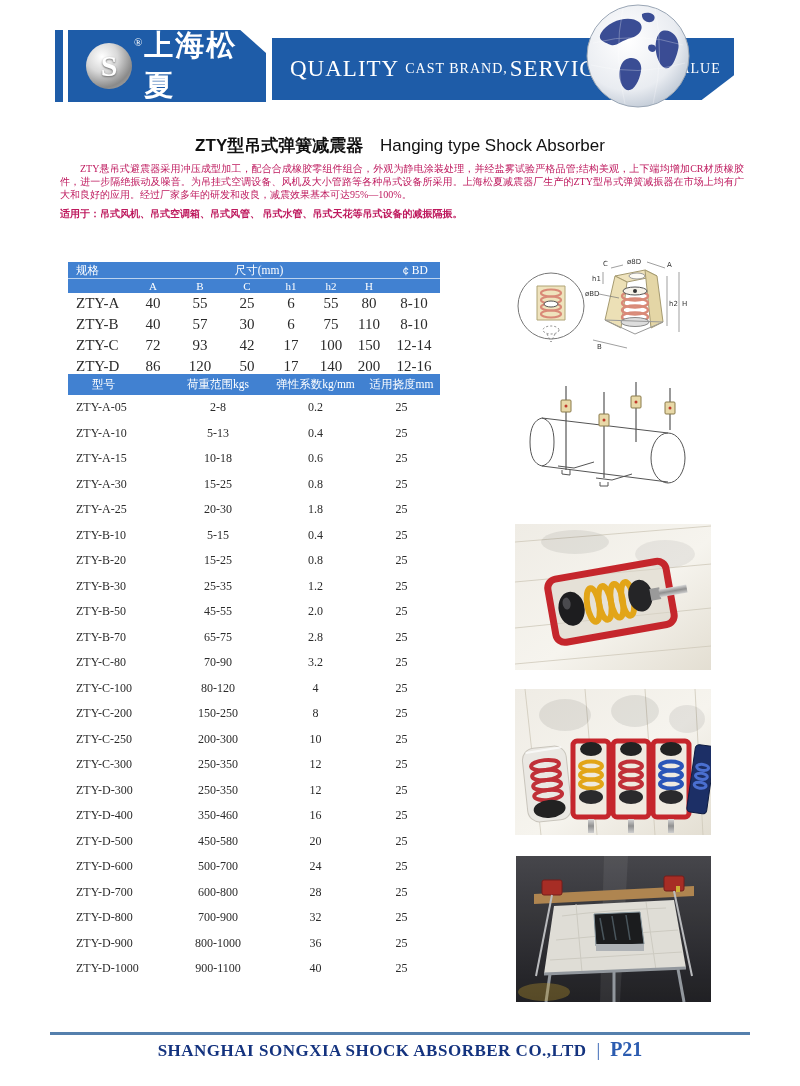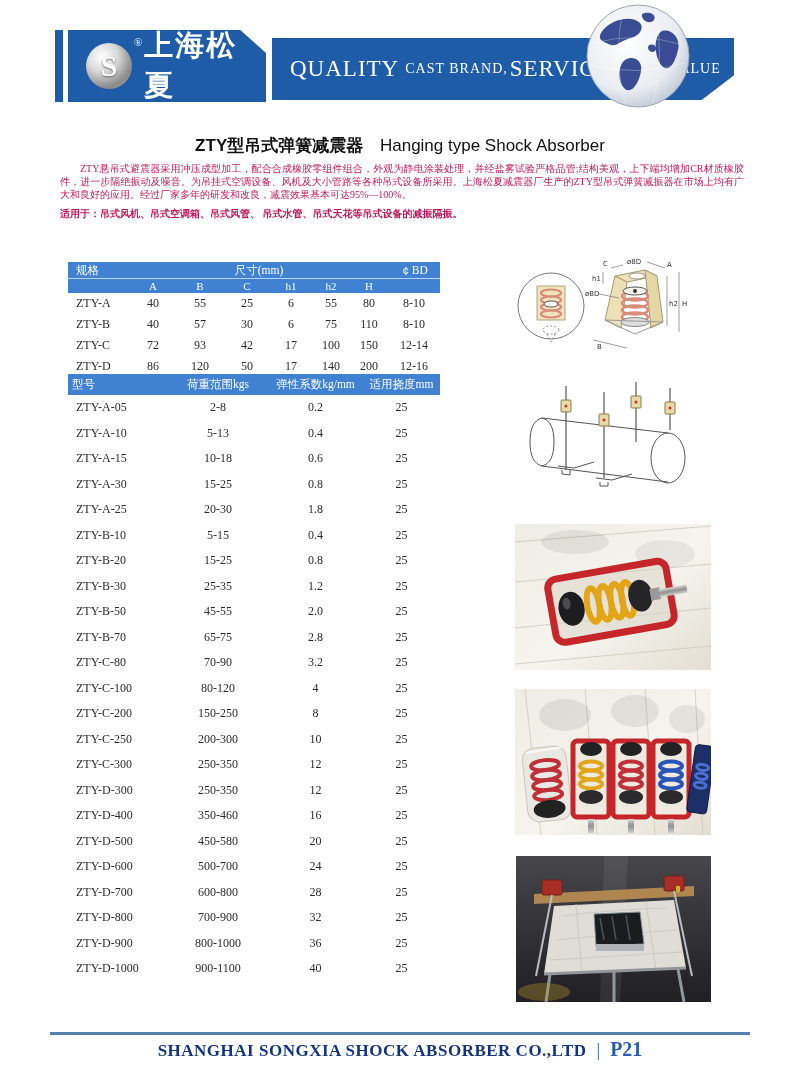--- a/index.html
+++ b/index.html
@@ -37,24 +37,24 @@
   .intro .p1{text-indent:2em;}
   .intro .p2{margin-top:6px;font-weight:bold;}
 
   
   table{border-collapse:collapse;table-layout:fixed;}
   .dim-table{position:absolute;left:68px;top:262px;width:372px;}
   .dim-table th{background:#4181d1;color:#fff;font-weight:normal;font-size:11.5px;padding:0;}
   .dim-table tr.h1row th{height:16px;border-bottom:1px solid rgba(255,255,255,.65);}
   .dim-table tr.h2row th{height:14px;font-size:11px;}
   .dim-table th.left,.dim-table td.left{text-align:left;padding-left:8px;}
-  .dim-table td{font-size:12px;color:#2b2b2b;text-align:center;height:19px;}
+  .dim-table td{font-size:15px;color:#2b2b2b;text-align:center;height:19px;}
   .load-table{position:absolute;left:68px;top:374px;width:372px;}
   .load-table th{background:#4181d1;color:#fff;font-weight:normal;font-size:11.5px;height:21px;padding:0;}
-  .load-table th.left{text-align:left;padding-left:4px;}
+  .load-table th.left{text-align:left;padding-left:24px;}
   .load-table td{font-size:12px;color:#2b2b2b;text-align:center;height:25.5px;padding:0;}
   .load-table td.left{text-align:left;padding-left:8px;}
 
   
   .fig{position:absolute;overflow:hidden;}
   .fig svg{display:block;width:100%;height:100%;}
   .fig-diagram1{left:515px;top:256px;width:195px;height:100px;}
   .fig-diagram2{left:518px;top:378px;width:185px;height:110px;}
   .fig-photo1{left:515px;top:524px;width:196px;height:146px;}
   .fig-photo2{left:515px;top:689px;width:196px;height:146px;}

